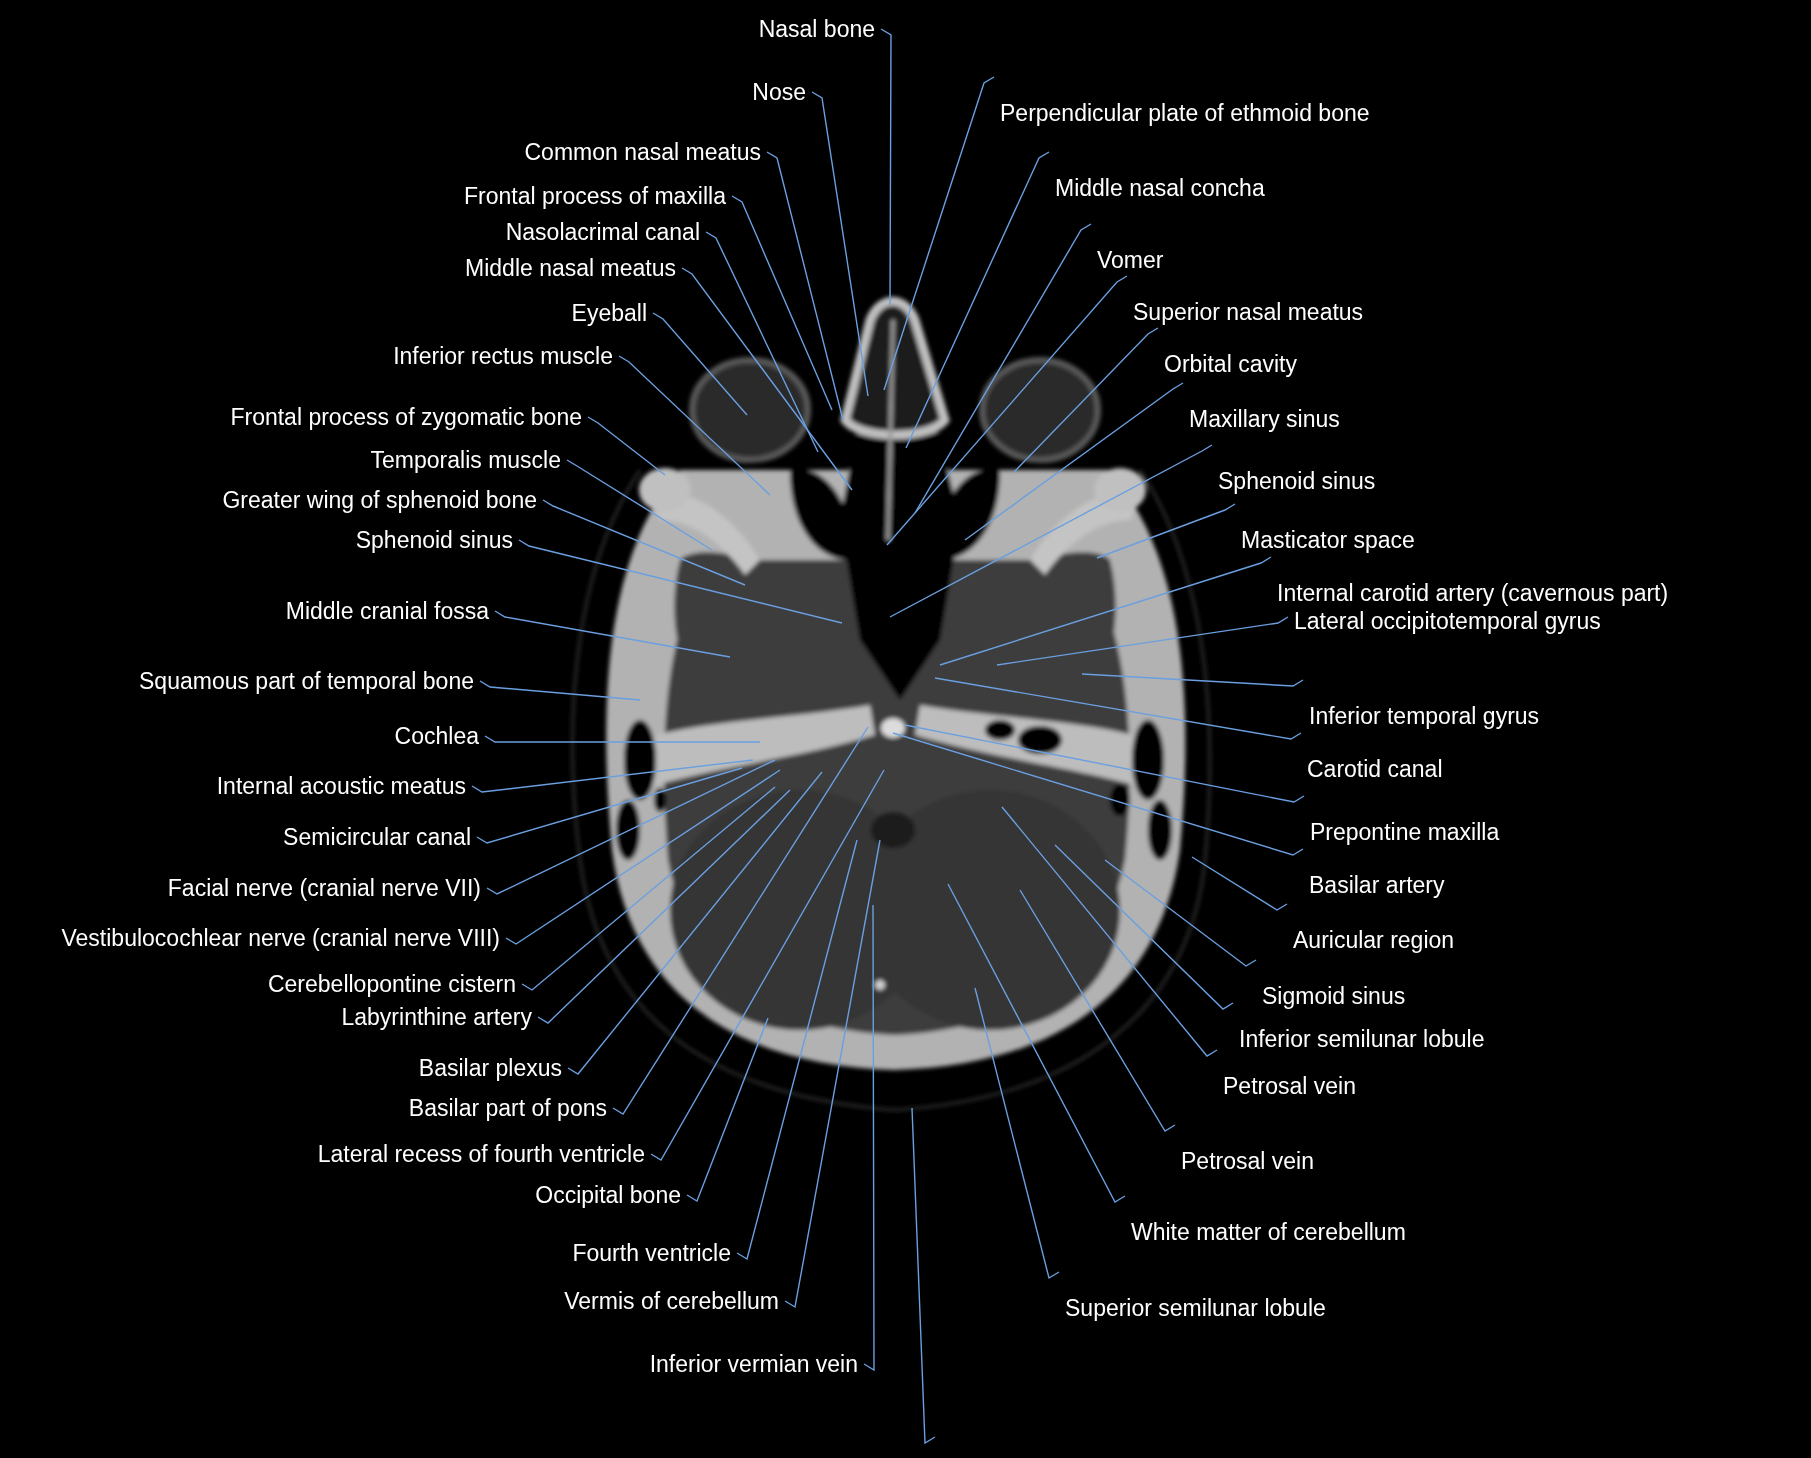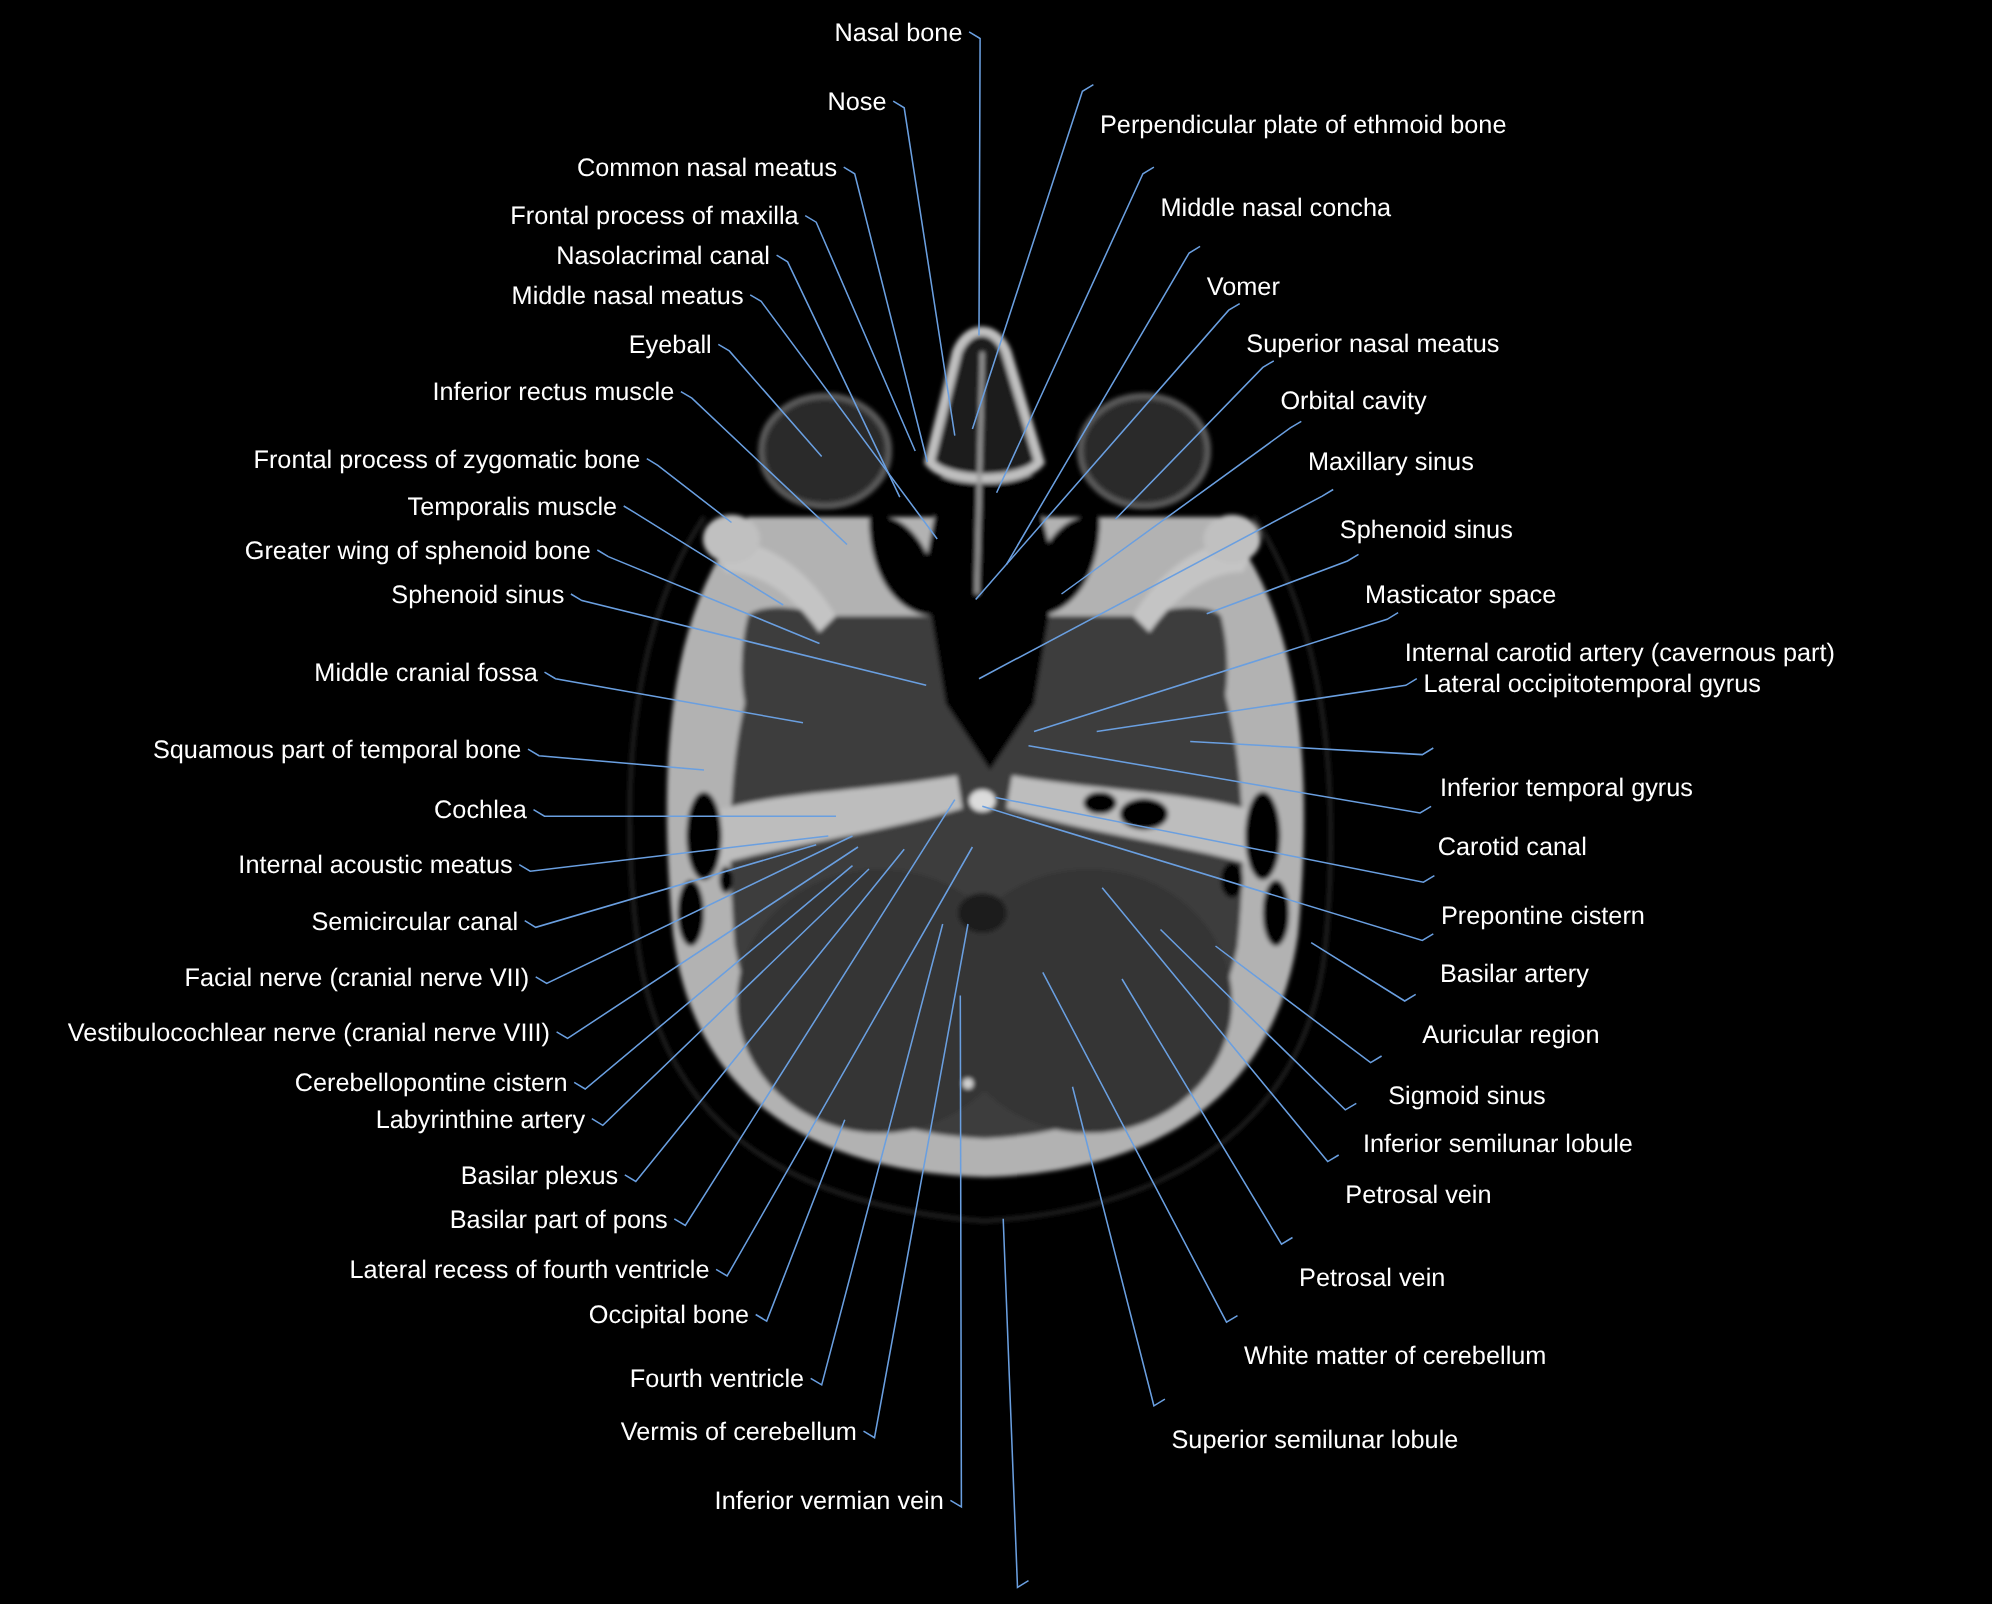--- a/index.html
+++ b/index.html
@@ -162,21 +162,21 @@
       <div class="lbl r" style="top: 211px; left: 1097px;">Vomer</div>
       <div class="lbl r" style="top: 263px; left: 1133px;">Superior nasal meatus</div>
       <div class="lbl r" style="top: 315px; left: 1164px;">Orbital cavity</div>
       <div class="lbl r" style="top: 370px; left: 1189px;">Maxillary sinus</div>
       <div class="lbl r" style="top: 432px; left: 1218px;">Sphenoid sinus</div>
       <div class="lbl r" style="top: 491px; left: 1241px;">Masticator space</div>
       <div class="lbl r" style="top: 544px; left: 1277px;">Internal carotid artery (cavernous part)</div>
       <div class="lbl r" style="top: 572px; left: 1294px;">Lateral occipitotemporal gyrus</div>
       <div class="lbl r" style="top: 667px; left: 1309px;">Inferior temporal gyrus</div>
       <div class="lbl r" style="top: 720px; left: 1307px;">Carotid canal</div>
-      <div class="lbl r" style="top: 783px; left: 1310px;">Prepontine cistern</div>
+      <div class="lbl r" style="top: 783px; left: 1310px;">Prepontine maxilla</div>
       <div class="lbl r" style="top: 836px; left: 1309px;">Basilar artery</div>
       <div class="lbl r" style="top: 891px; left: 1293px;">Auricular region</div>
       <div class="lbl r" style="top: 947px; left: 1262px;">Sigmoid sinus</div>
       <div class="lbl r" style="top: 990px; left: 1239px;">Inferior semilunar lobule</div>
       <div class="lbl r" style="top: 1037px; left: 1223px;">Petrosal vein</div>
       <div class="lbl r" style="top: 1112px; left: 1181px;">Petrosal vein</div>
       <div class="lbl r" style="top: 1183px; left: 1131px;">White matter of cerebellum</div>
       <div class="lbl r" style="top: 1259px; left: 1065px;">Superior semilunar lobule</div>
       <div class="lbl r" style="top: 1424px; left: 941px;">Petrosal region</div>
     </div>

